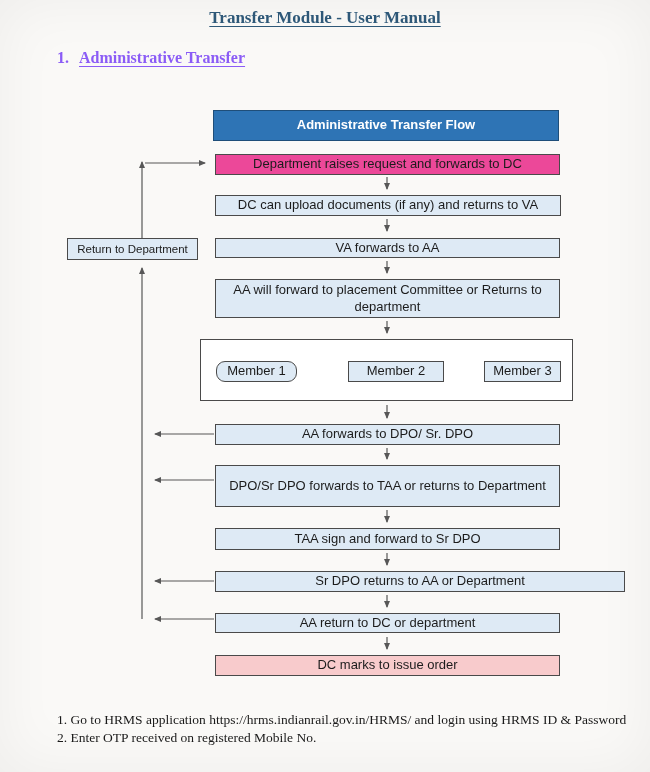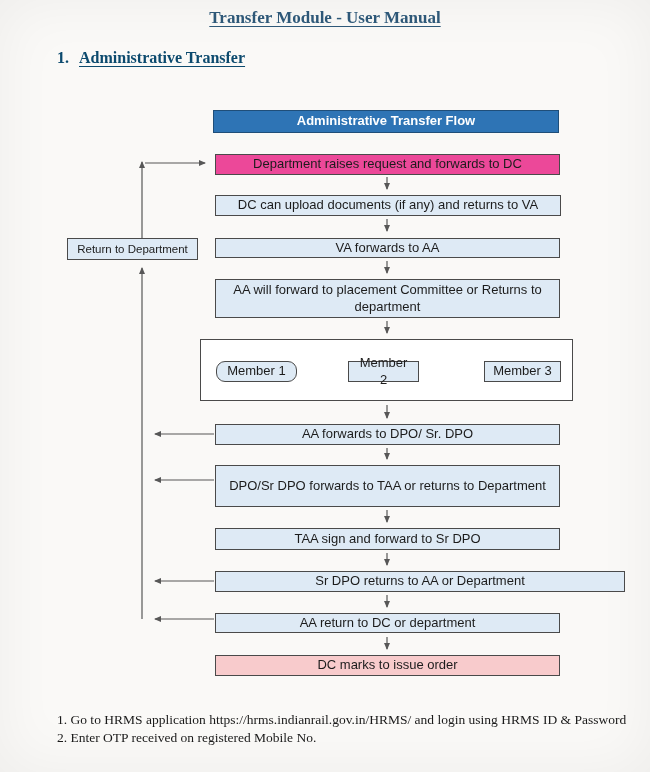--- a/index.html
+++ b/index.html
@@ -21,51 +21,51 @@
     font-family:"Liberation Serif", serif;
     font-weight:bold;font-size:17px;
     color:#2e5878;
     text-decoration:underline;
     text-underline-offset:3px;
   }
   .section-heading{
     position:absolute;top:49px;left:57px;
     font-family:"Liberation Serif", serif;
     font-weight:bold;font-size:16px;
-    color:#0c4a6e;
+    color:#8b5cf6;
     white-space:nowrap;
   }
   .section-heading .num{margin-right:10px;text-decoration:none;}
   .section-heading .txt{text-decoration:underline;text-underline-offset:3px;}
   
   .box{
     position:absolute;box-sizing:border-box;
     border:1px solid #4a4a4a;
     background:#deeaf5;
     display:flex;align-items:center;justify-content:center;
     text-align:center;
     font-size:13px;color:#1c1c1c;line-height:1.25;
     padding:0 8px;
   }
   .flow-header{
-    left:213px;top:110px;width:346px;height:23px;
+    left:213px;top:110px;width:346px;height:31px;
     background:#2e74b5;border:1px solid #1f4e79;
     color:#ffffff;font-weight:bold;font-size:13px;
   }
   .n1{left:215px;top:154px;width:345px;height:21px;background:#ec4899;}
   .n2{left:215px;top:195px;width:346px;height:21px;}
   .n3{left:215px;top:238px;width:345px;height:20px;}
   .n4{left:215px;top:279px;width:345px;height:39px;}
   .members{
     position:absolute;box-sizing:border-box;
     left:200px;top:339px;width:373px;height:62px;
     border:1px solid #4a4a4a;background:#ffffff;
   }
   .m1{left:15px;top:21px;width:81px;height:21px;border-radius:9px;}
-  .m2{left:147px;top:21px;width:71px;height:21px;}
+  .m2{left:147px;top:21px;width:96px;height:21px;}
   .m3{left:283px;top:21px;width:77px;height:21px;}
   .n5{left:215px;top:424px;width:345px;height:21px;}
   .n6{left:215px;top:465px;width:345px;height:42px;}
   .n7{left:215px;top:528px;width:345px;height:22px;}
   .n8{left:215px;top:571px;width:410px;height:21px;}
   .n9{left:215px;top:613px;width:345px;height:20px;}
   .n10{left:215px;top:655px;width:345px;height:21px;background:#f8cbcc;}
   .return-box{
     left:67px;top:238px;width:131px;height:22px;
     font-size:11.5px;padding:0 2px;text-align:right;

